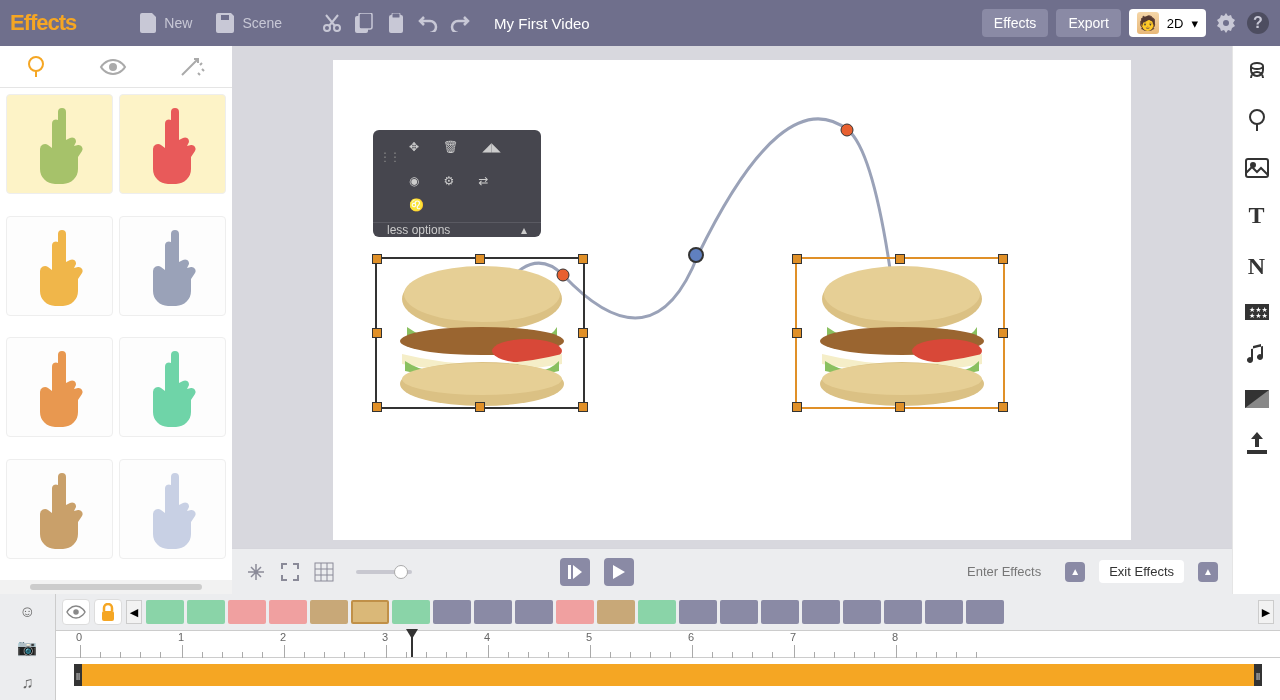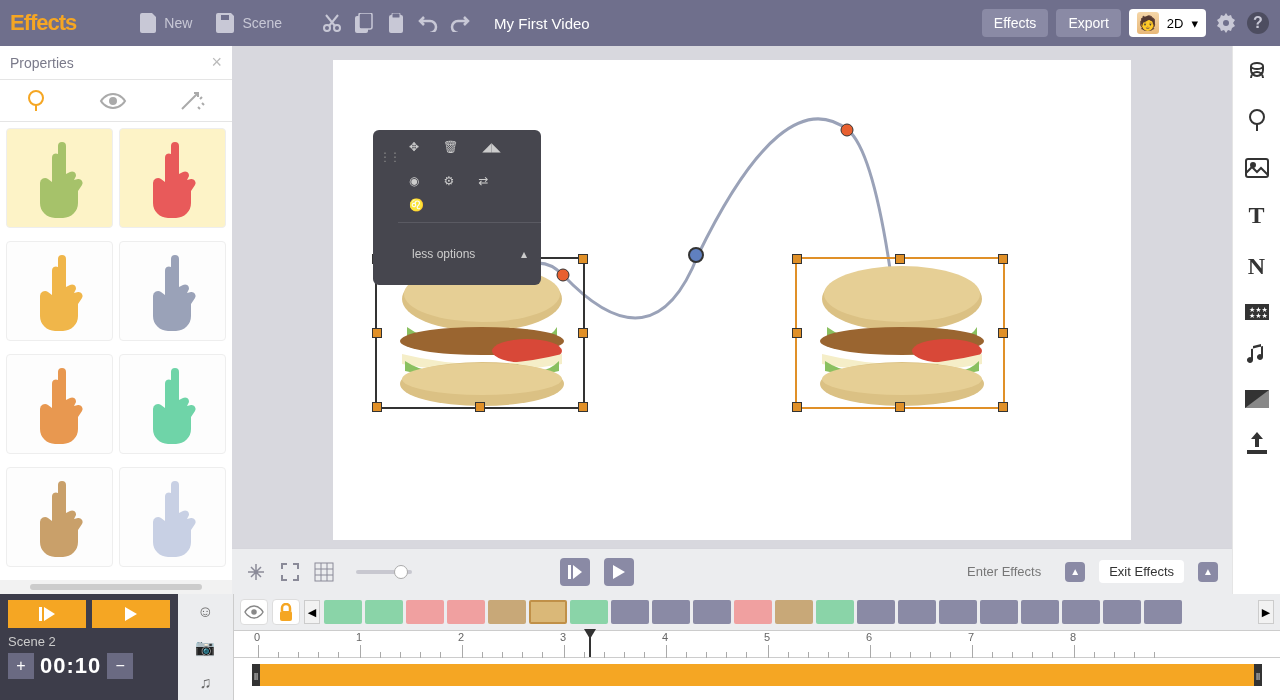--- a/index.html
+++ b/index.html
@@ -37,21 +37,21 @@
 .sel-box { position:absolute; border:2px solid #333; }
 .sel-box.orange { border-color:#e09028; }
 .handle { position:absolute; width:10px; height:10px; background:#e09028; border:1px solid #333; }
 .h-tl{top:-5px;left:-5px}.h-tr{top:-5px;right:-5px}.h-bl{bottom:-5px;left:-5px}.h-br{bottom:-5px;right:-5px}
 .h-tm{top:-5px;left:50%;margin-left:-5px}.h-bm{bottom:-5px;left:50%;margin-left:-5px}
 .h-ml{top:50%;left:-5px;margin-top:-5px}.h-mr{top:50%;right:-5px;margin-top:-5px}
 
 .ctx-menu { position:absolute; top:70px; left:40px; background:#46464e; border-radius:6px; width:168px; color:#ccc; font-size:12px; z-index:10;}
 .ctx-row { display:flex; padding:10px 14px; gap:24px; }
 .ctx-row .ci { cursor:pointer; }
-.ctx-foot { padding:24px 14px; border-top:1px solid #5a5a62; display:flex; align-items:center; gap:8px; cursor:pointer;margin-left:25px;}
+.ctx-foot { padding:0 14px; border-top:1px solid #5a5a62; display:flex; align-items:center; gap:8px; cursor:pointer;}
 .ctx-drag { position:absolute; left:6px; top:20px; color:#888; letter-spacing:-2px;}
 
 
 .canvas-bar { height:46px; background:#ecedef; display:flex; align-items:center; padding:0 14px; gap:14px; margin-top:auto; border-top:1px solid #d6d6dc;}
 .cbar-icon { cursor:pointer; color:#8a8a98;}
 .zoom { display:flex; align-items:center; gap:6px; margin-left:8px;}
 .zoom-track { width:56px; height:4px; background:#c8c8d0; border-radius:2px; position:relative;}
 .zoom-thumb { width:14px; height:14px; background:#fff; border:1px solid #aaa; border-radius:50%; position:absolute; top:-5px; left:38px;}
 .play-sq { width:30px; height:28px; background:#8a8aa5; border-radius:4px; display:flex; align-items:center; justify-content:center; color:#fff; cursor:pointer;}
 .eff-btn { background:#ecedef; padding:4px 10px; border-radius:4px; font-size:13px; color:#777; display:flex; align-items:center; gap:6px; cursor:pointer;}
@@ -167,24 +167,20 @@
       <svg width="24" height="24" viewBox="0 0 24 24">
         <circle cx="12" cy="12" r="11" fill="#4d4d60"></circle>
         <text x="12" y="17" text-anchor="middle" fill="#c8c8d6" font-size="16" font-weight="bold">?</text>
       </svg>
     </div>
 </div>
 
 <div class="main">
 
   <div class="props">
-    <div class="props-head">
-      <span>Properties</span>
-      <span style="color:#bbb;cursor:pointer;font-size:18px">×</span>
-    </div>
     <div class="props-tabs">
       <div class="pt active">
           <svg width="20" height="26" viewBox="0 0 20 26" fill="none" stroke="#f5a623" stroke-width="2">
             <circle cx="10" cy="10" r="7"></circle>
             <path d="M10 17v6"></path>
           </svg>
         </div>
       <div class="pt">
           <svg width="28" height="18" viewBox="0 0 28 18" fill="none" stroke="#aaa" stroke-width="2">
             <path d="M2 9s4-7 12-7 12 7 12 7-4 7-12 7S2 9 2 9z"></path>
@@ -408,41 +404,20 @@
       </div>
     <div class="ri">
         <svg width="24" height="22" viewBox="0 0 24 22" fill="#333">
           <path d="M12 0l6 7h-4v8h-4V7H6zM2 18h20v4H2z"></path>
         </svg>
       </div>
   </div>
 </div>
 
 <div class="bottom">
-  <div class="bl">
-    <div class="bl-row1">
-      <div class="bl-play">
-          <svg width="16" height="14" viewBox="0 0 16 14" fill="#fff">
-            <rect width="3" height="14"></rect>
-            <path d="M5 0l11 7-11 7z"></path>
-          </svg>
-        </div>
-      <div class="bl-play">
-          <svg width="12" height="14" viewBox="0 0 12 14" fill="#fff">
-            <path d="M0 0l12 7-12 7z"></path>
-          </svg>
-        </div>
-    </div>
-    <div class="bl-scene">Scene 2</div>
-    <div class="bl-row3">
-      <div class="bl-sq">+</div>
-      <div class="bl-time">00:10</div>
-      <div class="bl-sq">−</div>
-    </div>
-  </div>
   <div class="bl2">
     <div>☺</div>
     <div>📷</div>
     <div>♫</div>
   </div>
   <div class="tl">
     <div class="tl-top">
       <div class="tl-eye">
           <svg width="20" height="14" viewBox="0 0 20 14" fill="none" stroke="#888" stroke-width="1.5">
             <path d="M1 7s3-6 9-6 9 6 9 6-3 6-9 6-9-6-9-6z"></path>

